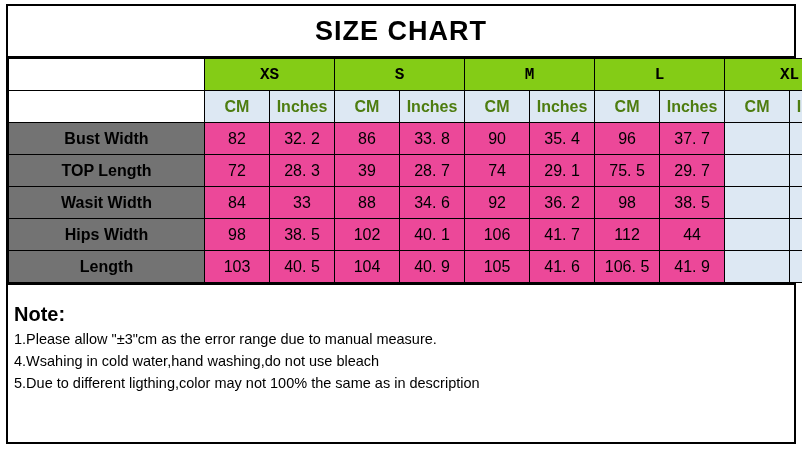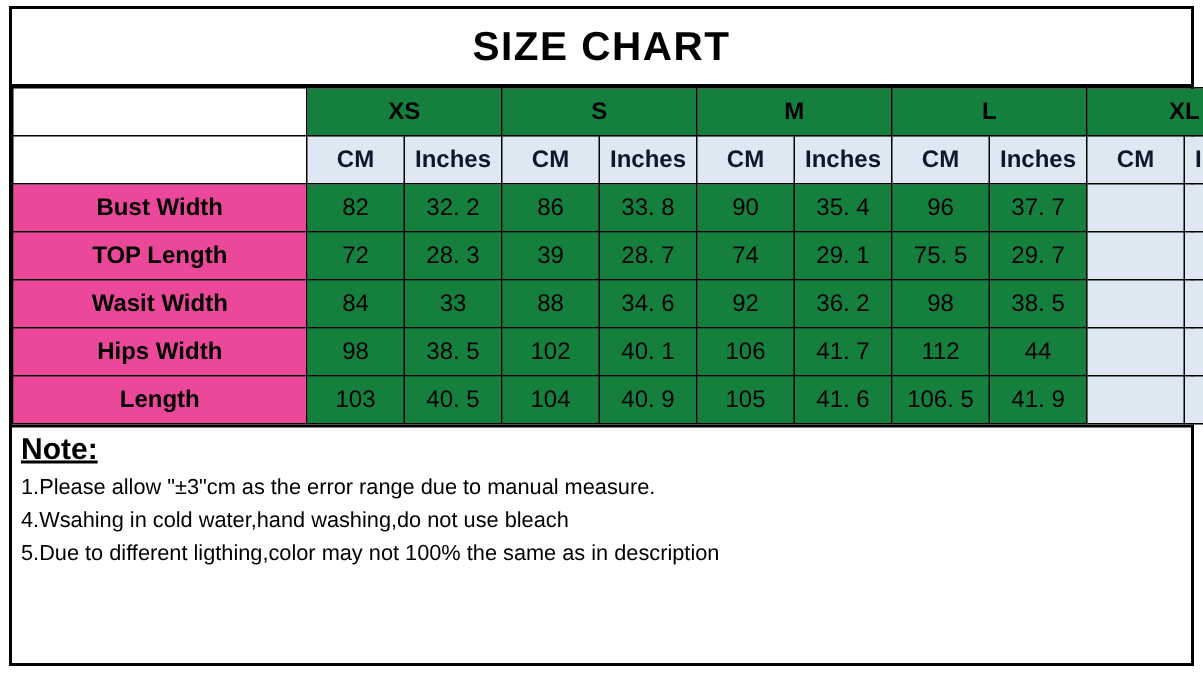--- a/index.html
+++ b/index.html
@@ -54,61 +54,61 @@
     text-align: center;
     vertical-align: middle;
     font-size: 16px;
     padding: 0;
     height: 31px;
   }
   .col-label { width: 196px; }
   .col-val { width: 65px; }
 
   .hdr-size {
-    background: #15803d;
+    background: #84cc16;
     font-weight: bold;
     font-size: 19px;
     height: 34px;
+    font-family: Liberation Mono, monospace;
   }
   .hdr-blank {
     background: #ffffff;
   }
   .hdr-unit {
     background: #dde8f3;
-    color: #0f172a;
+    color: #4d7c0f;
     font-weight: bold;
     font-size: 16px;
     height: 33px;
   }
   .row-label {
     font-weight: bold;
     font-size: 18px;
+    background: #737373;
+    text-align: center;
+  }
+  .cell-val {
     background: #ec4899;
-    text-align: center;
-  }
-  .cell-val {
-    background: #15803d;
     font-size: 16px;
   }
   .cell-empty {
     background: #dde8f3;
   }
   .note-box {
     flex: 1;
     border-top: 2px solid #000000;
     padding: 4px 6px 2px 6px;
     box-sizing: border-box;
     background: #ffffff;
   }
   .note-title {
     font-size: 20px;
     font-weight: bold;
-    margin: 0 0 2px 0;
+    margin: 14px 0 2px 0;
     line-height: 1.15;
-    text-decoration: underline;
   }
   .note-line {
     font-size: 14.5px;
     line-height: 1.52;
     white-space: nowrap;
   }
 </style>
 </head>
 <body>
 

